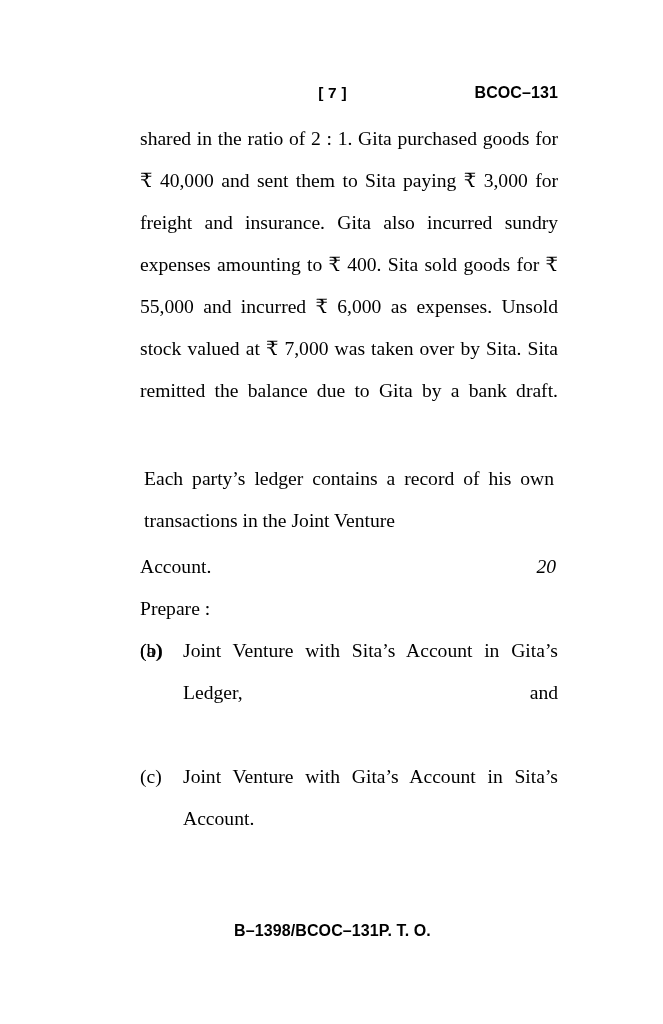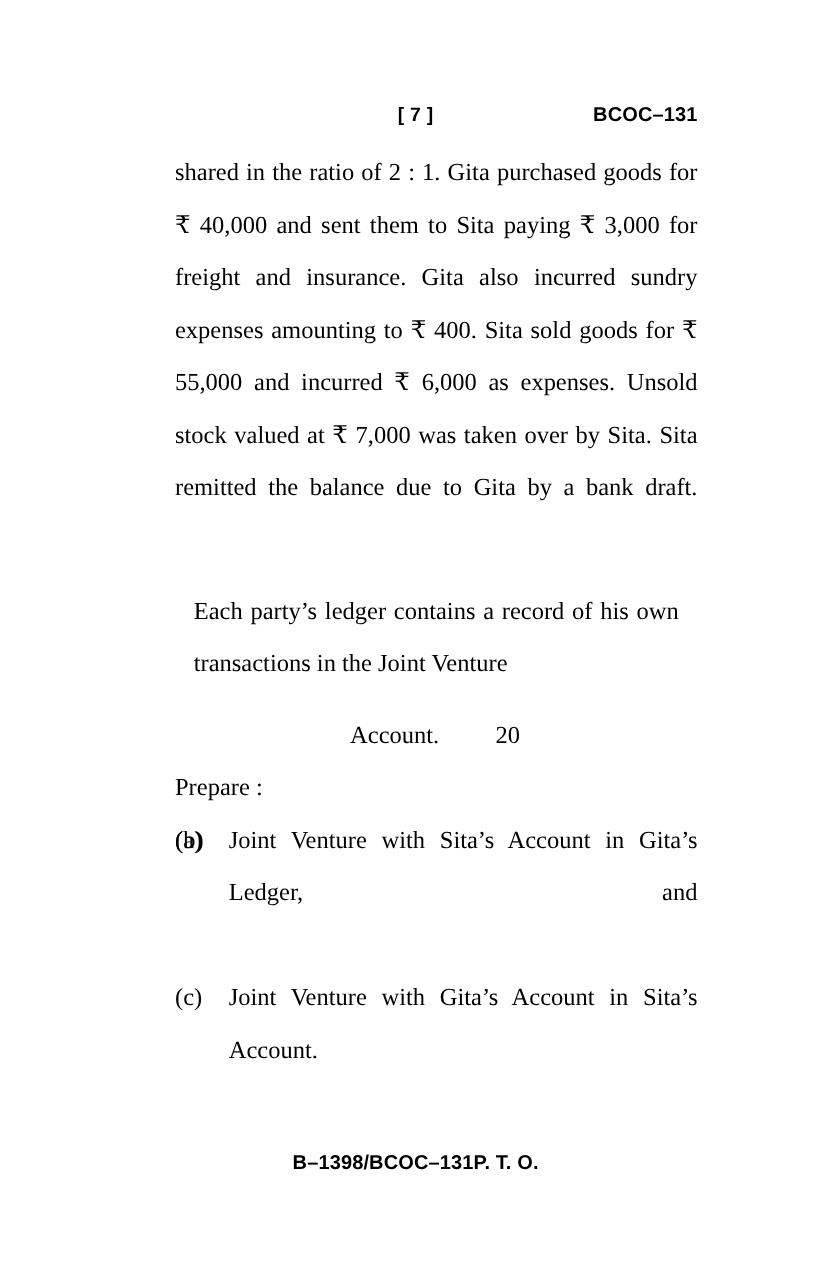--- a/index.html
+++ b/index.html
@@ -72,35 +72,36 @@
     text-justify: inter-word;
     margin: 0;
     hyphens: none;
   }
 
   
   .para-with-marks {
     font-size: 19.6px;
     line-height: 42px;
     text-align: justify;
-    margin: 15px;
+    margin: 4px;
   }
 
   .marks-line {
     display: flex;
-    justify-content: center;
+    justify-content: space-between;
     align-items: baseline;
     font-size: 19.6px;
     line-height: 42px;
     gap: 45px;
   }
 
   .marks-value {
     font-size: 19.6px;
     padding-right: 2px;
+    font-style: italic;
   }
 
   .prepare-line {
     font-size: 19.6px;
     line-height: 42px;
     text-align: left;
     margin: 0;
     white-space: pre;
   }
 

